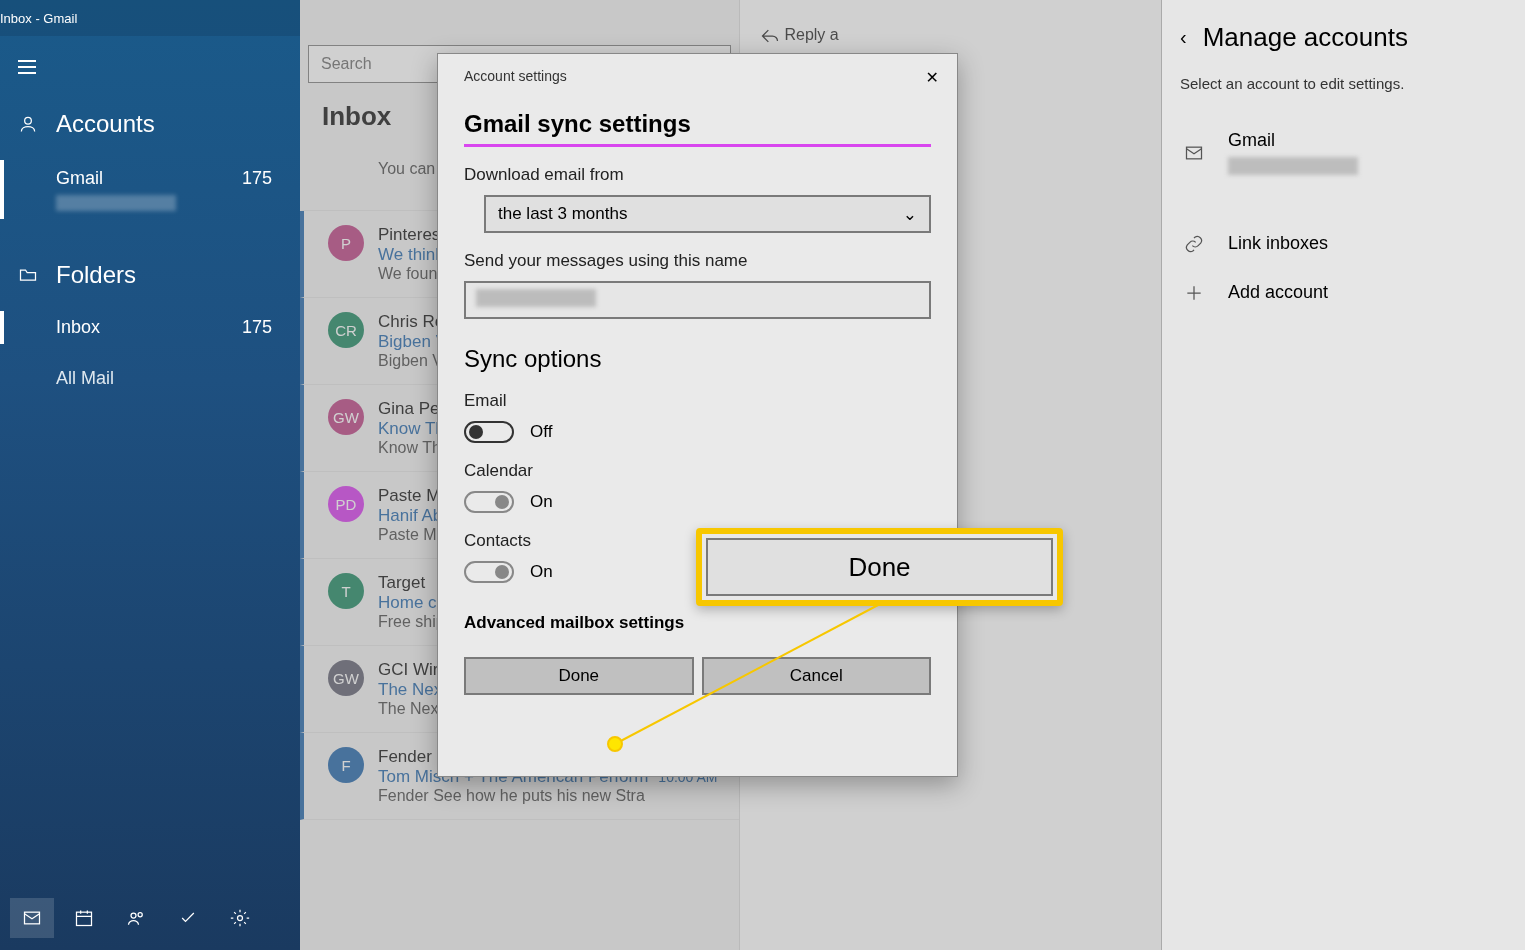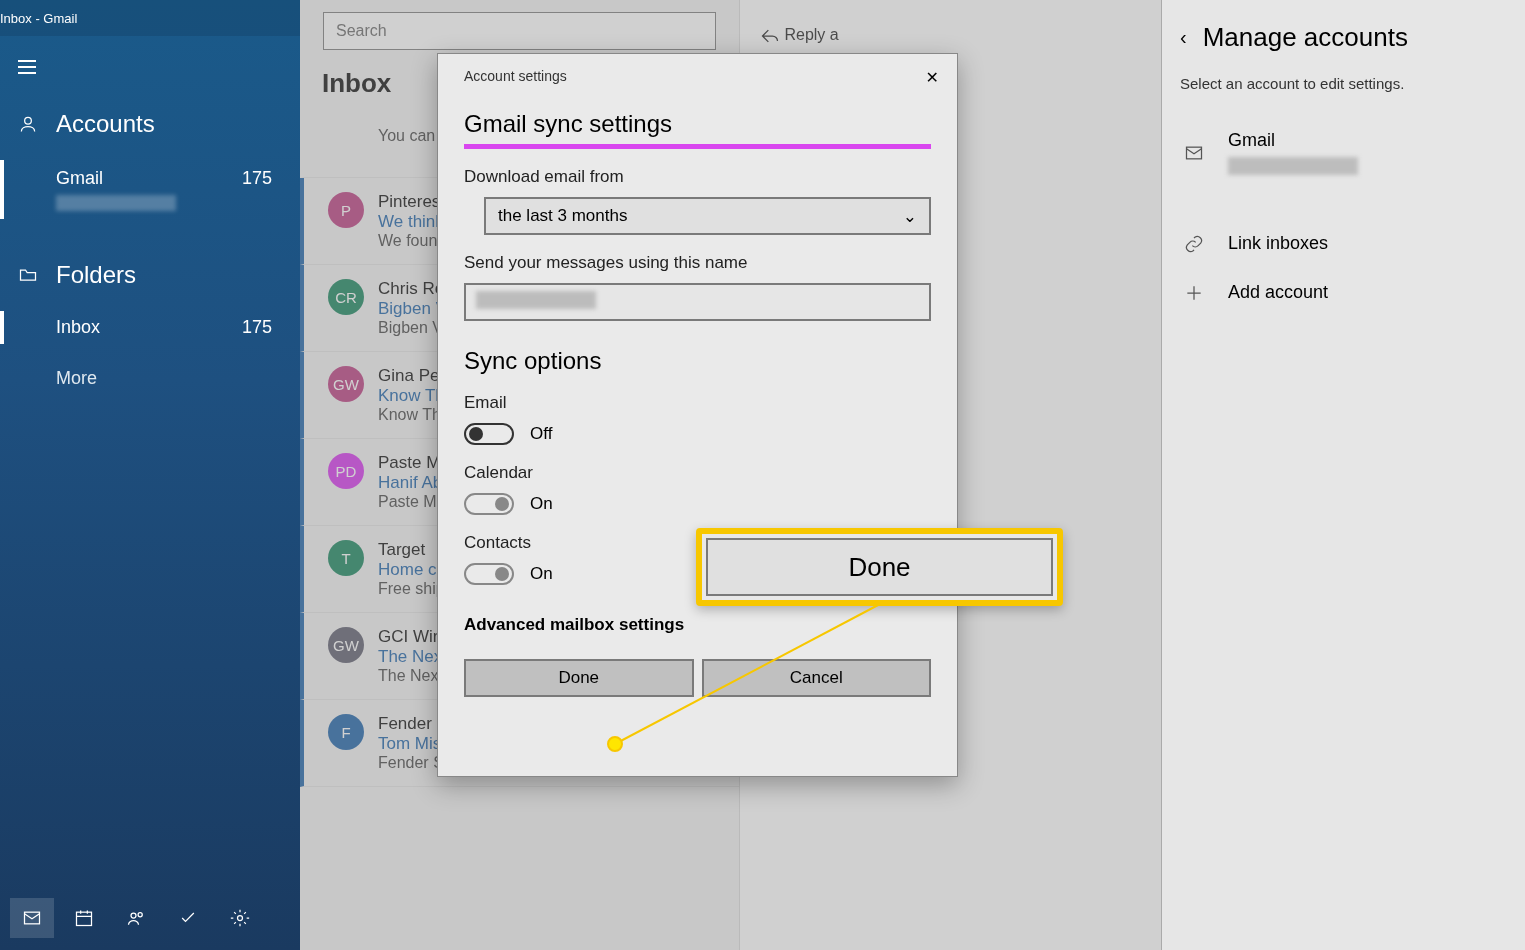--- a/index.html
+++ b/index.html
@@ -22,21 +22,21 @@
   .account-block { padding:8px 0 8px 56px; border-left:4px solid #fff; margin-left:0; padding-left:52px; }
   .account-block .name { font-size:18px; }
   .account-block .count { float:right; margin-right:28px; font-size:18px; }
   .account-block .redact { margin-top:6px; width:120px; height:16px; background:rgba(255,255,255,0.25); filter:blur(2px); }
   .bottombar { margin-top:auto; display:flex; gap:8px; padding:12px 10px; }
   .bottombar .bicon { width:44px; height:40px; display:flex; align-items:center; justify-content:center; color:#fff; }
   .bottombar .bicon.active { background:rgba(255,255,255,0.15); }
   .icon-svg { width:20px; height:20px; stroke:#fff; fill:none; stroke-width:1.5; }
   
   .listcol { flex:0 0 440px; background:#f3f3f3; border-right:1px solid #ddd; position:relative; }
-  .searchwrap { padding:12px 23px; }
+  .searchwrap { padding:12px 8px;margin-top:33px; }
   .search { width:100%; height:38px; border:1px solid #888; background:#fff; padding:6px 12px; font-size:16px; color:#666; }
   .listheader { font-size:26px; font-weight:600; padding:6px 22px 14px; color:#222; }
   .msg { display:flex; gap:14px; padding:14px 20px 14px 24px; border-bottom:1px solid #e5e5e5; border-left:4px solid transparent; }
   .msg.unread { border-left-color:#2f6fb0; }
   .avatar { width:36px; height:36px; border-radius:50%; color:#fff; font-size:15px; display:flex; align-items:center; justify-content:center; flex:none; }
   .msg .txtcol { flex:1; min-width:0; }
   .sender { font-size:17px; color:#222; white-space:nowrap; overflow:hidden; text-overflow:ellipsis; }
   .subject { font-size:17px; color:#2f6fb0; display:flex; align-items:baseline; gap:10px; white-space:nowrap; overflow:hidden; }
   .subject .time { color:#2f6fb0; font-size:14px; }
   .preview { font-size:16px; color:#555; white-space:nowrap; overflow:hidden; text-overflow:ellipsis; }
@@ -45,21 +45,21 @@
   .readpane .toolbar { display:flex; gap:18px; font-size:16px; color:#333; padding:10px 0; }
   .readpane .title { font-size:26px; font-weight:600; padding-top:12px; }
   .readpane .from { font-size:15px; color:#444; padding-top:32px; }
   .readpane .pics { color:#2f6fb0; position:absolute; right:20px; top:330px; font-size:16px; }
   
   .dimlayer { position:absolute; inset:0; background:rgba(120,120,120,0.35); }
   
   .dialog { position:absolute; left:437px; top:53px; width:521px; height:724px; background:#eaeaea; border:1px solid #888; box-shadow:0 8px 24px rgba(0,0,0,0.3); padding:14px 26px 18px; }
   .dialog-title { font-size:14px; color:#333; }
   .dialog-close { position:absolute; top:14px; right:18px; font-size:16px; cursor:pointer; }
-  .dialog h2 { font-size:24px; font-weight:400; margin-top:26px; padding-bottom:6px; border-bottom:5px solid #d946ef; }
+  .dialog h2 { font-size:24px; font-weight:700; margin-top:26px; padding-bottom:6px; border-bottom:3px solid #d946ef; }
   .field-label { font-size:17px; color:#222; margin-top:18px; }
   .select { margin-top:10px; height:38px; border:2px solid #7a7a7a; background:#e0e0e0; display:flex; align-items:center; padding:0 12px; font-size:17px; position:relative;margin-left:20px; }
   .select .chev { position:absolute; right:12px; }
   .textin { margin-top:10px; width:100%; height:38px; border:2px solid #7a7a7a; background:#e6e6e6; padding:6px 10px; }
   .textin .redact2 { width:120px; height:18px; background:#bcbcbc; filter:blur(2px); }
   .dialog h3 { font-size:24px; font-weight:400; margin-top:26px; }
   .toggle-row { margin-top:10px; display:flex; align-items:center; gap:16px; }
   .toggle { width:50px; height:22px; border:2px solid #333; border-radius:11px; position:relative; background:transparent; }
   .toggle .knob { position:absolute; top:2px; width:14px; height:14px; border-radius:50%; background:#333; }
   .toggle.off .knob { left:3px; }
@@ -114,21 +114,21 @@
         <svg class="icon-svg" viewBox="0 0 24 24">
             <path d="M3 6h6l2 3h10v9H3z"></path>
           </svg>
         <span>Folders</span>
       </div>
       <div class="nav-sub sel">
         <span>Inbox</span>
         <span class="count">175</span>
       </div>
       <div class="nav-sub dim" style="margin-top:18px">
-        <span>More</span>
+        <span>All Mail</span>
       </div>
     </div>
     <div class="bottombar">
       <div class="bicon active">
           <svg class="icon-svg" viewBox="0 0 24 24">
             <rect x="3" y="5" width="18" height="14"></rect>
             <path d="M3 7l9 6 9-6"></path>
           </svg>
         </div>
       <div class="bicon">

